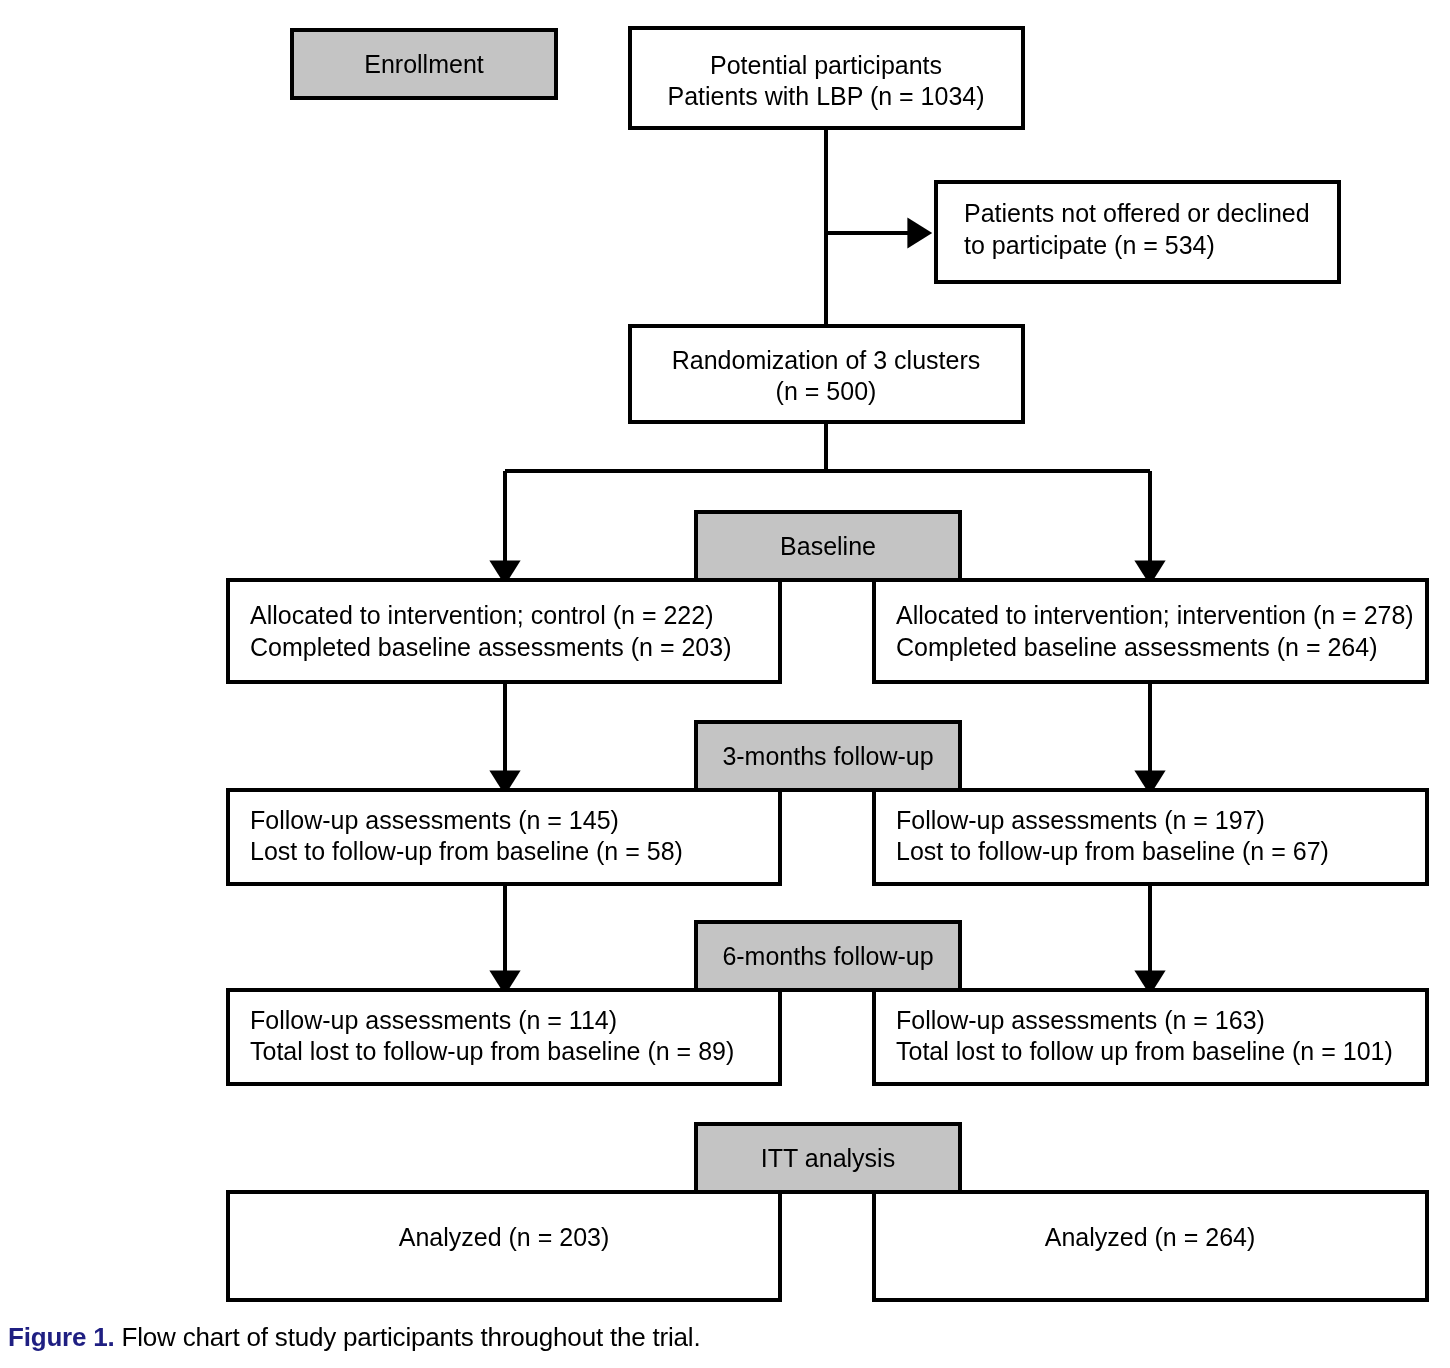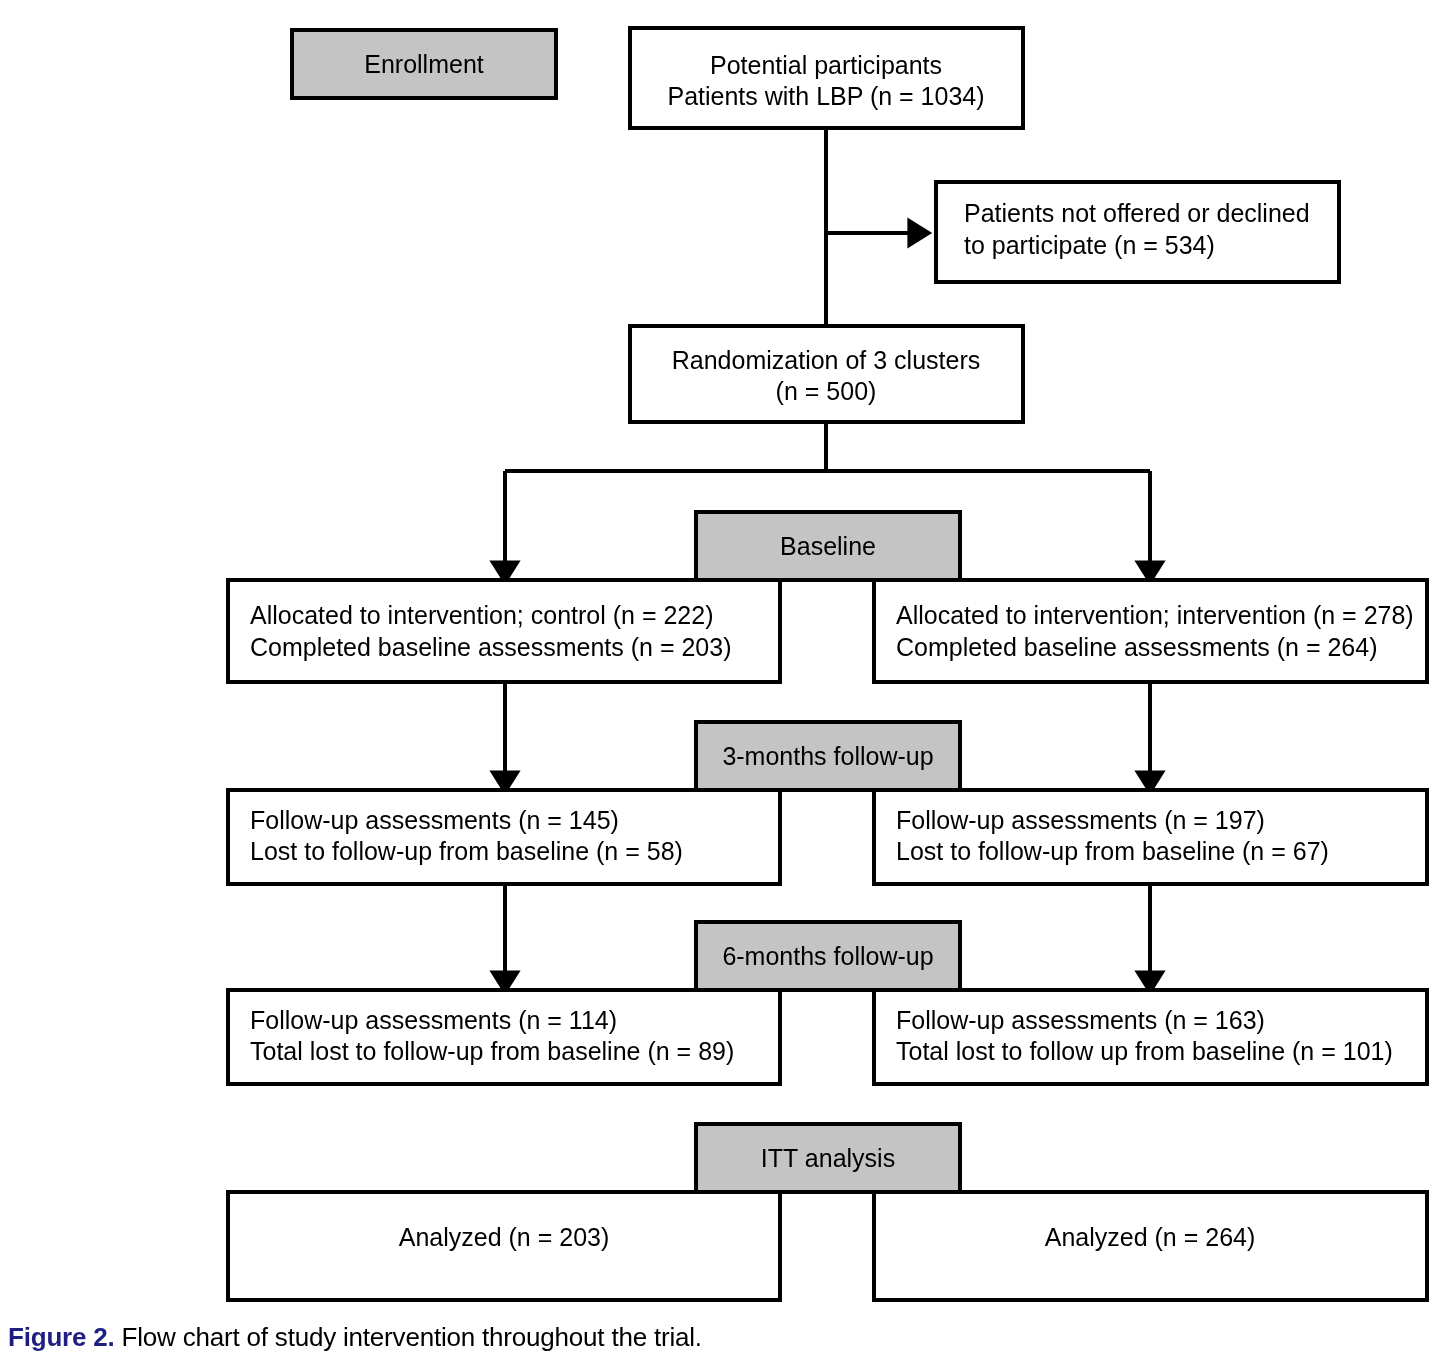--- a/index.html
+++ b/index.html
@@ -177,14 +177,14 @@
   </g>
 
   <g>
     <rect class="node-box" x="874" y="1192" width="553" height="108"></rect>
     <text class="node-text node-text-center" x="1150" y="1239">Analyzed (n = 264)</text>
   </g>
 
 </svg>
 
 <div class="caption">
-  <span class="fig-label">Figure 2.</span><span> Flow chart of study intervention throughout the trial.</span>
+  <span class="fig-label">Figure 1.</span><span> Flow chart of study participants throughout the trial.</span>
 </div>
 
 </body></html>

